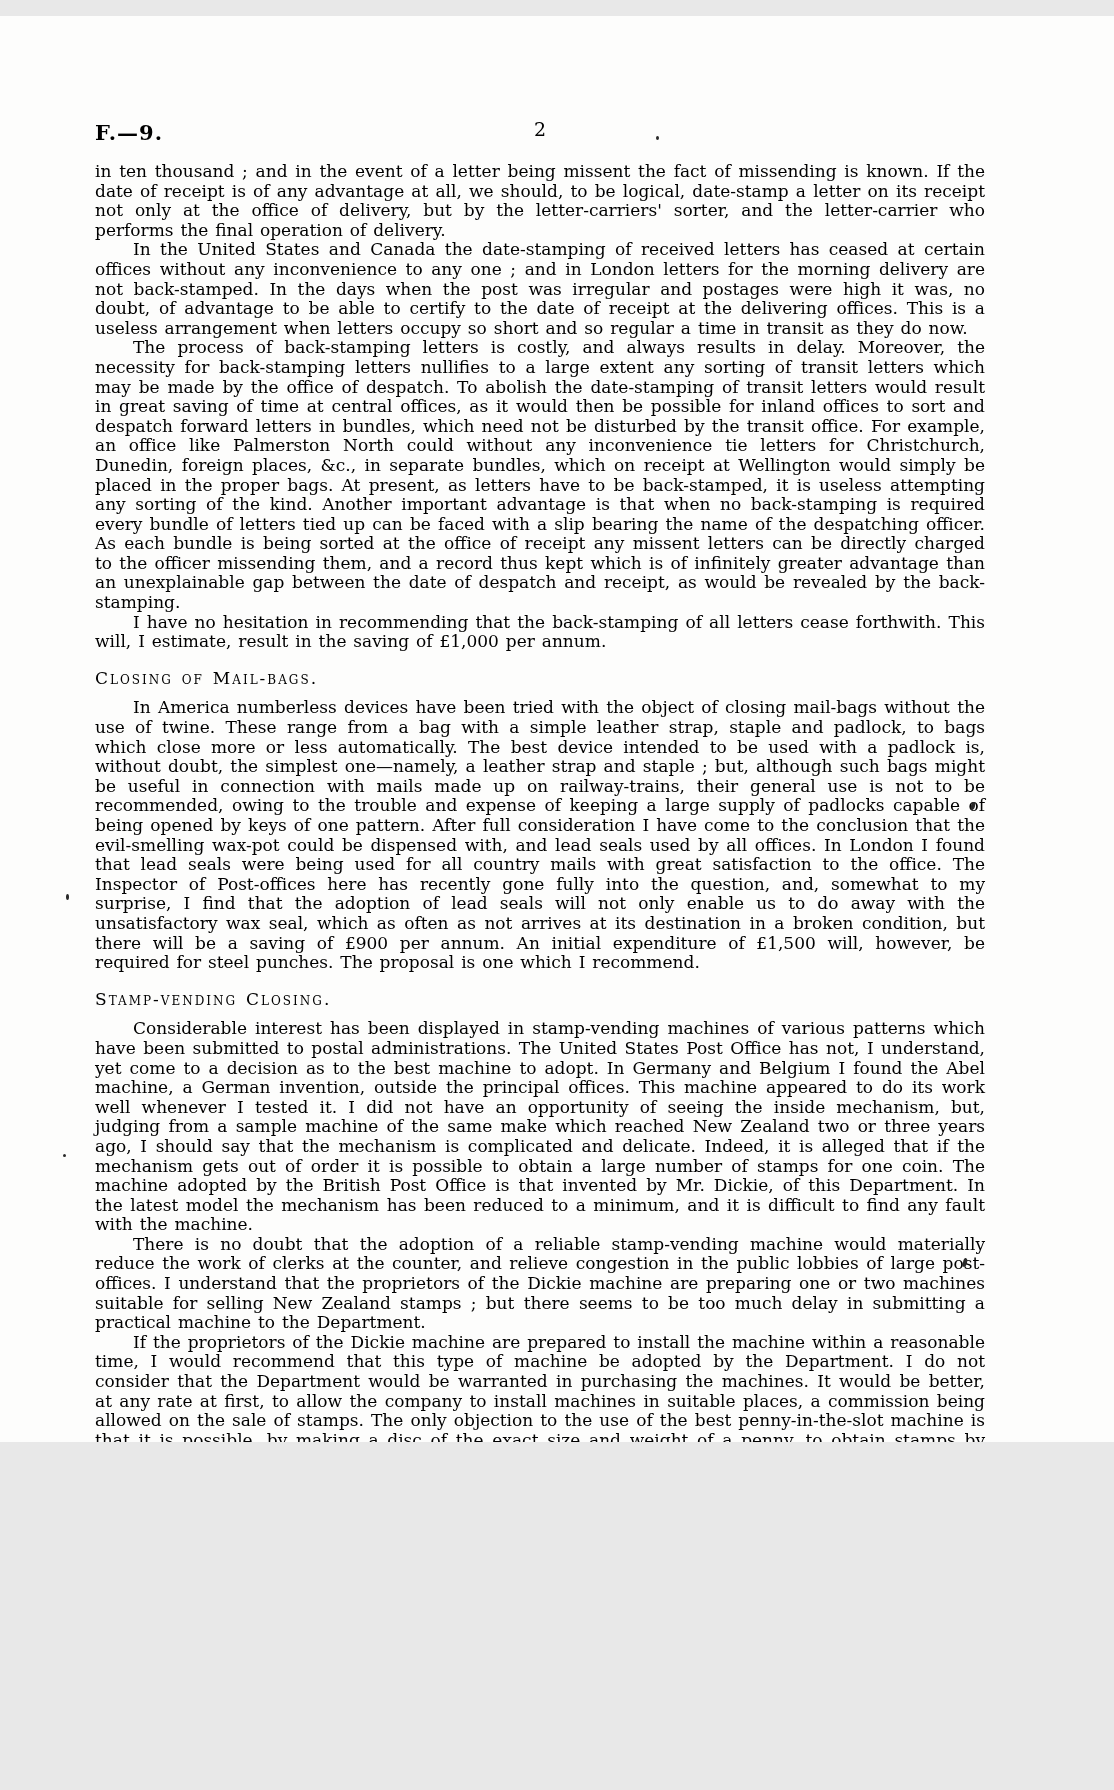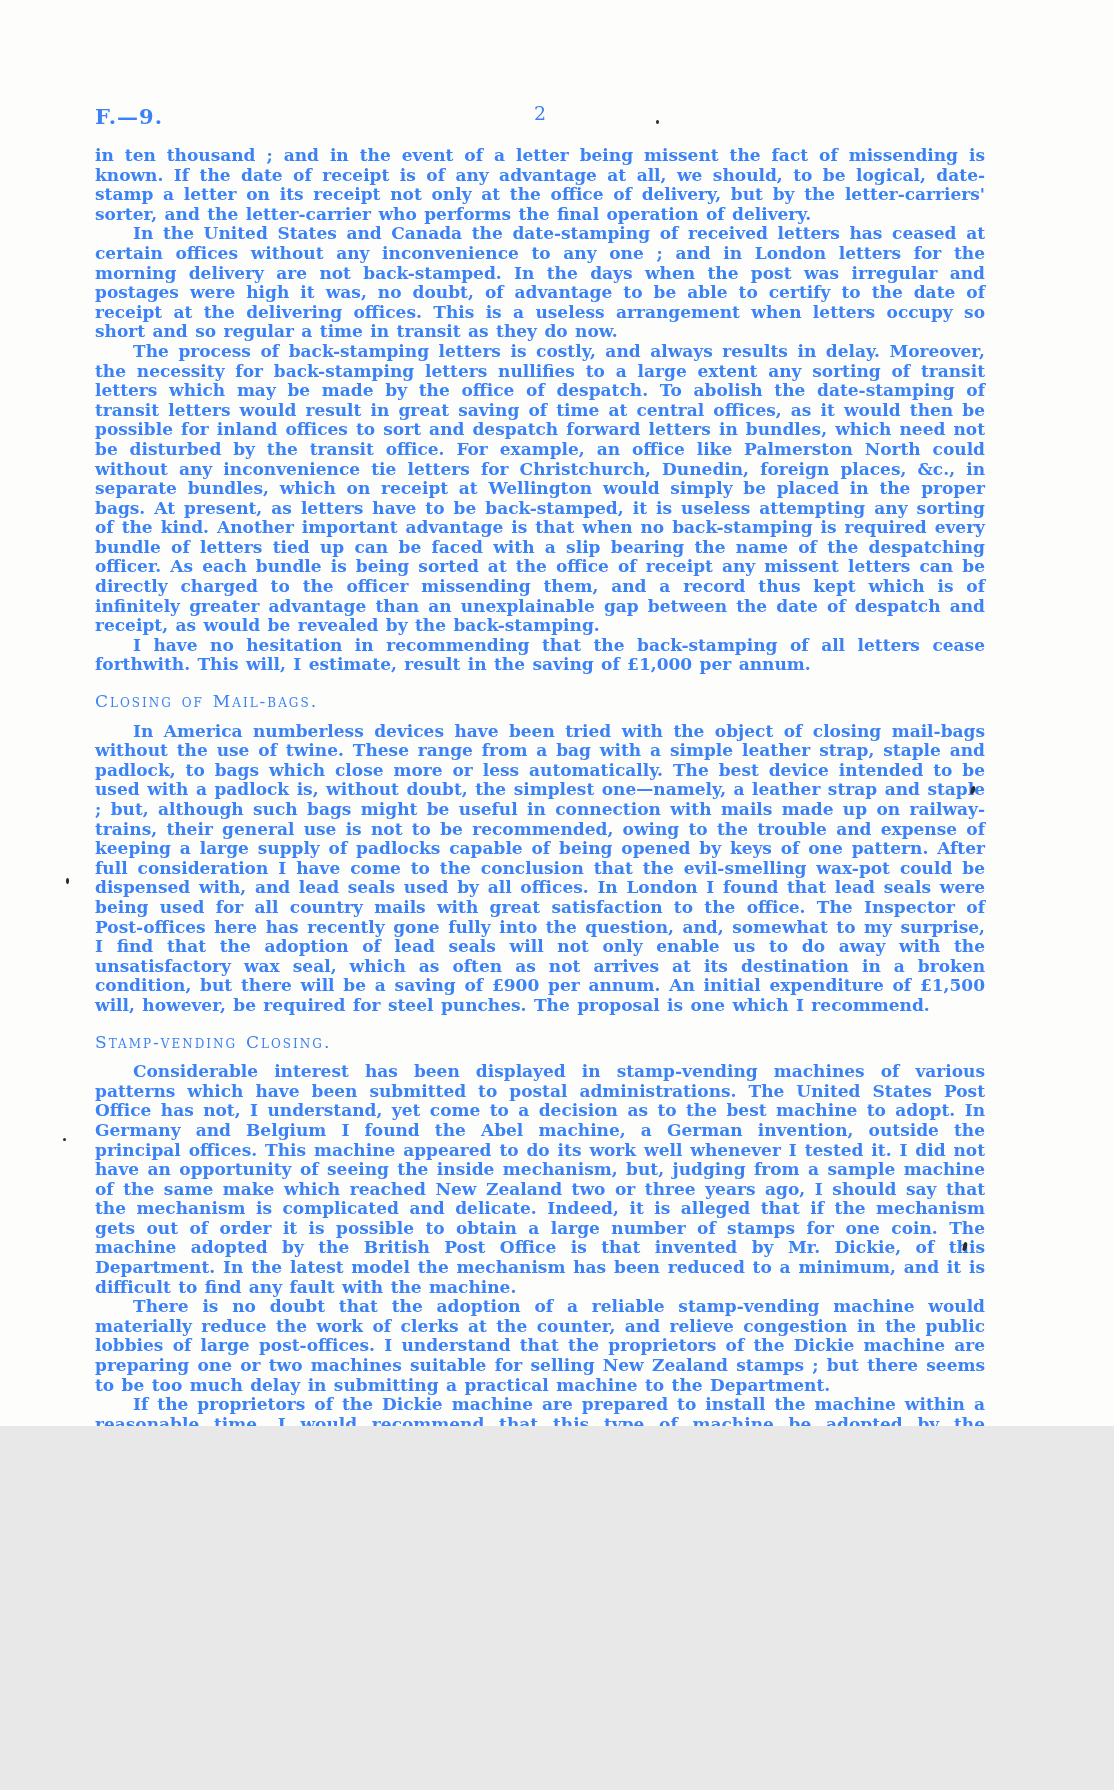--- a/index.html
+++ b/index.html
@@ -1,22 +1,22 @@
 <!DOCTYPE html>
 <html><head>
 <meta charset="utf-8">
 <style>
   html, body { margin: 0; padding: 0; background: #e8e8e8; }
   .page {
     position: relative;
     width: 1114px;
     height: 1426px;
-    margin: 0 auto;
+    margin: 16px auto;
     background: #fdfdfc;
-    color: #3b82f6;
+    color: #000000;
     font-family: "DejaVu Serif", "Liberation Serif", serif;
     overflow: hidden;
   }
   .doc-ref {
     position: absolute;
     left: 95px;
     top: 104px;
     font-size: 21px;
     font-weight: bold;
     letter-spacing: 1px;
@@ -35,21 +35,20 @@
     top: 146px;
     width: 890px;
     font-size: 17px;
     line-height: 19.6px;
     text-align: justify;
     word-spacing: 1.5px;
   }
   .para {
     margin: 0;
     text-indent: 38px;
-    font-weight: bold;
   }
   .para.no-indent { text-indent: 0; }
   .section-heading {
     margin: 17px 0 10px 0;
     text-align: left;
     font-size: 17px;
     font-weight: normal;
     font-variant: small-caps;
     letter-spacing: 2px;
     text-indent: 0;

